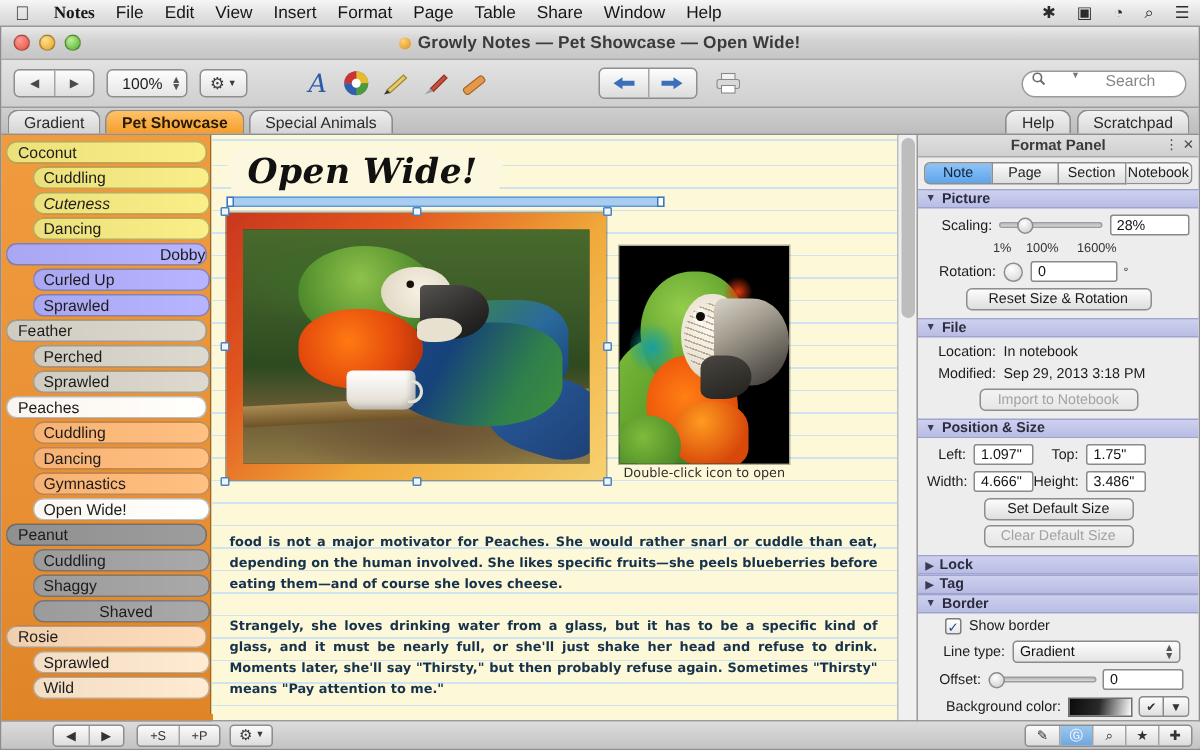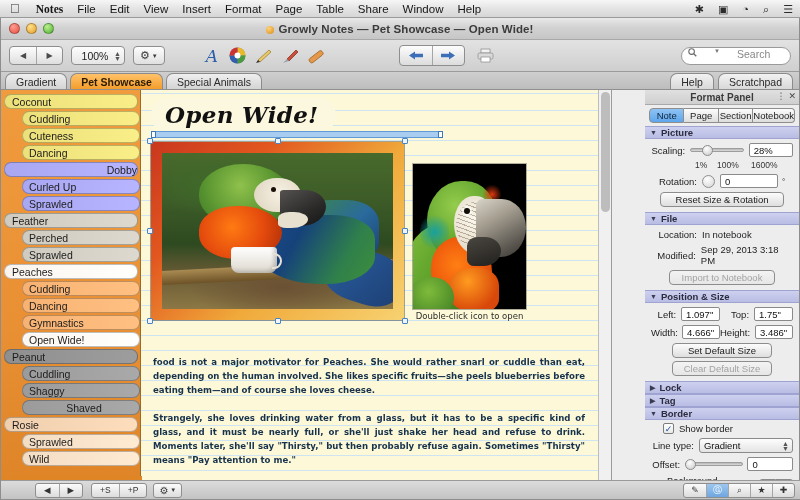--- a/index.html
+++ b/index.html
@@ -208,21 +208,21 @@
   .note-text p { margin: 0 0 14px 0; text-align: justify; }
 
   
   .vscroll { position: absolute; right: 0; top: 0; width: 13px; height: 100%;
     background: #f0f0f0; border-left: 1px solid #bdbdbd; }
   .vscroll .thumb { position: absolute; left: 2px; top: 2px; width: 9px; height: 120px;
     background: #bdbdbd; border-radius: 5px; }
 
   
   .fpanel { width: 188px; background: #ededed; border-left: 1px solid #9b9b9b;
-    position: relative; overflow: hidden; padding-left: 33px; }
+    position: relative; overflow: hidden; }
   .fp-head { height: 15px; background: linear-gradient(to bottom, #e0e0e0, #cfcfcf);
     border-bottom: 1px solid #a9a9a9; display: flex; align-items: center; justify-content: center;
     position: relative; }
   .fp-head .t { font-size: 10px; font-weight: bold; color: #3b3b3b; }
   .fp-head .ctl { position: absolute; right: 3px; top: 1px; display: flex; gap: 3px;
     font-size: 9px; color: #4a4a4a; }
   .fp-tabs { display: flex; padding: 3px 4px; gap: 0; }
   .fp-tabs .t { flex: 1; height: 15px; font-size: 9.5px; display: flex; align-items: center;
     justify-content: center; border: 1px solid #8e8e8e; border-left: none;
     background: linear-gradient(to bottom, #fcfcfc, #dddddd); color: #222; }
@@ -419,21 +419,21 @@
 
     <div class="body">
 
       <div class="sidebar" id="sidebar">
           <div class="sb-row" style="width: 134px; background: linear-gradient(to right, rgb(236, 224, 122) 0%, rgb(250, 238, 136) 100%);">
             <span>Coconut</span>
           </div>
           <div class="sb-row child" style="width: 118px; background: linear-gradient(to right, rgb(236, 224, 122) 0%, rgb(250, 238, 136) 100%);">
             <span>Cuddling</span>
           </div>
-          <div class="sb-row child" style="width: 118px; background: linear-gradient(to right, rgb(236, 224, 122) 0%, rgb(250, 238, 136) 100%);">
+          <div class="sb-row child" style="width: 118px; background: linear-gradient(to right, rgb(236, 224, 122) 0%, rgb(250, 238, 136) 100%); font-style: italic;">
             <span>Cuteness</span>
           </div>
           <div class="sb-row child" style="width: 118px; background: linear-gradient(to right, rgb(236, 224, 122) 0%, rgb(250, 238, 136) 100%);">
             <span>Dancing</span>
           </div>
           <div class="sb-row" style="width: 134px; background: linear-gradient(to right, rgb(169, 167, 242) 0%, rgb(183, 181, 255) 100%); justify-content: flex-end;">
             <span>Dobby</span>
           </div>
           <div class="sb-row child" style="width: 118px; background: linear-gradient(to right, rgb(169, 167, 242) 0%, rgb(183, 181, 255) 100%);">
             <span>Curled Up</span>

